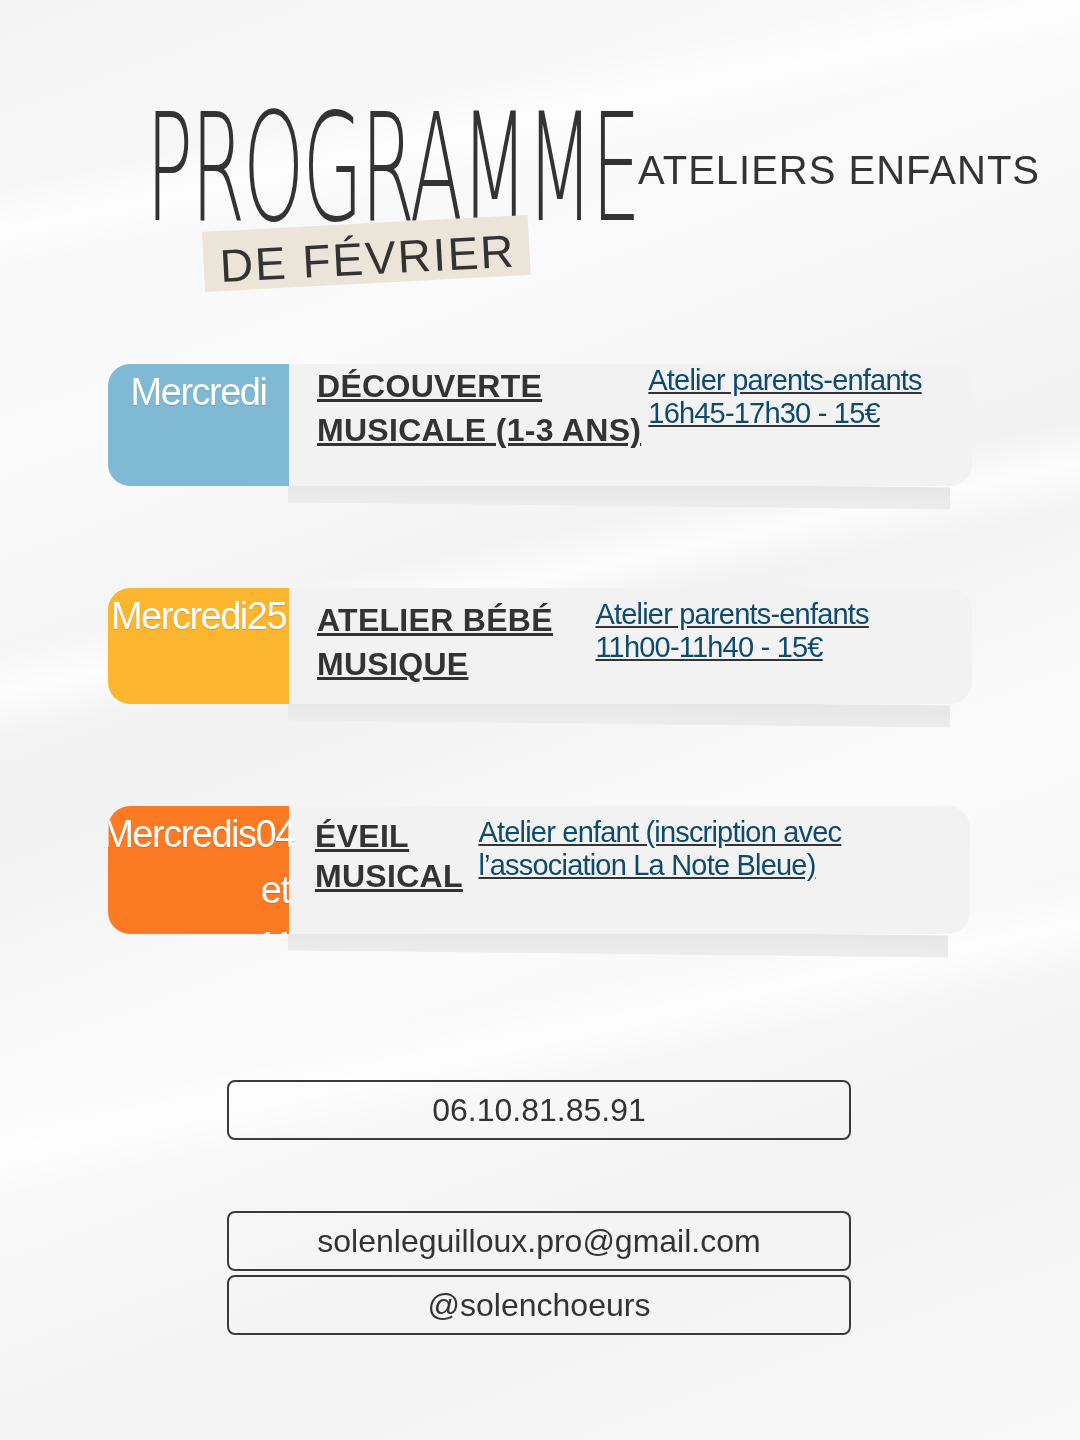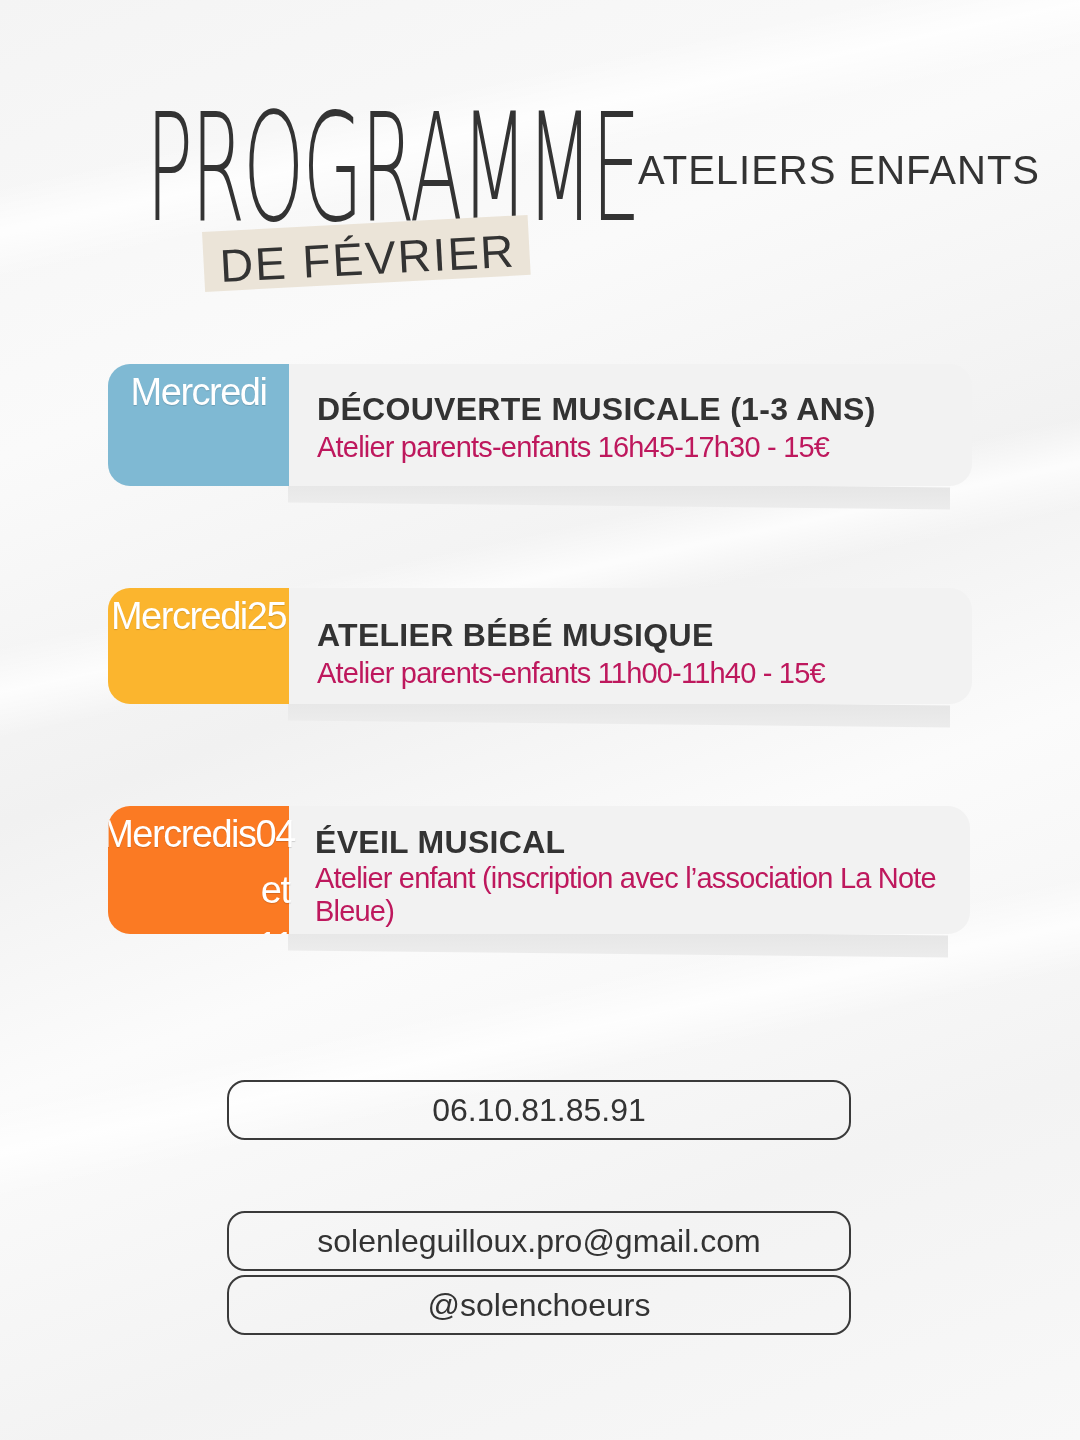--- a/index.html
+++ b/index.html
@@ -47,26 +47,26 @@
   .card .body {
     position: relative; display: flex; background: #f2f2f2;
     border-radius: 22px; overflow: hidden; height: 100%;
   }
   .date {
     width: 181px; flex: 0 0 181px; color: #ffffff; text-align: center;
     display: flex; flex-direction: row; justify-content: center;
     font-size: 38px; letter-spacing: -1.5px; line-height: 56px;
     text-shadow: 0 1px 1px rgba(0,0,0,0.15);
   }
-  .info { padding: 10px 20px 0 28px; display: flex; flex-direction: column; justify-content: center; }
+  .info { padding: 10px 20px 0 28px; display: flex; flex-direction: row; justify-content: center; text-decoration: underline; }
   .info .name { font-weight: bold; font-size: 32px; color: #333333; letter-spacing: 0.3px; line-height: 44px; }
-  .info .desc { font-size: 29px; color: #be185d; letter-spacing: -0.8px; line-height: 33px; }
+  .info .desc { font-size: 29px; color: #0c4a6e; letter-spacing: -0.8px; line-height: 33px; }
   .contact {
     position: absolute; left: 227px; width: 620px; height: 56px;
-    border: 2px solid #3a3a3a; border-radius: 18px;
+    border: 2px solid #3a3a3a; border-radius: 8px;
     text-align: center; font-size: 32px; line-height: 56px; color: #333333;
     background: transparent;
   }
 </style>
 </head>
 <body>
 
 <div class="sheen" style="top:60px"></div>
 <div class="sheen" style="top:520px"></div>
 <div class="sheen" style="top:980px"></div>

